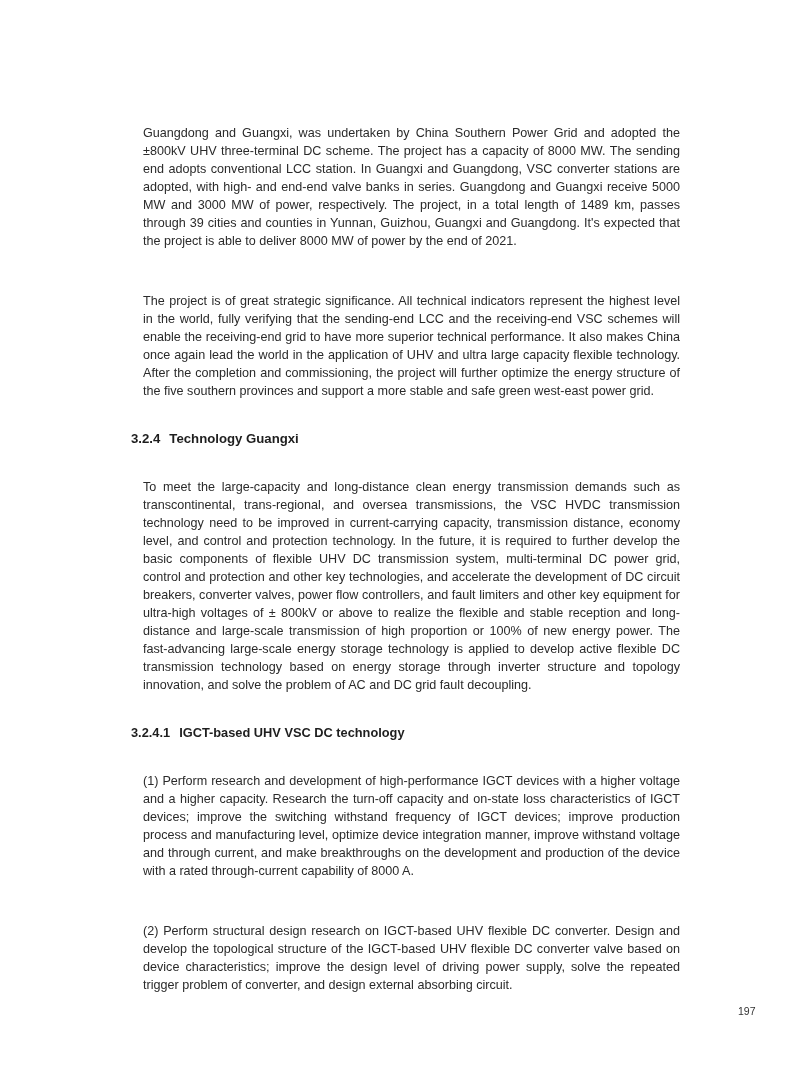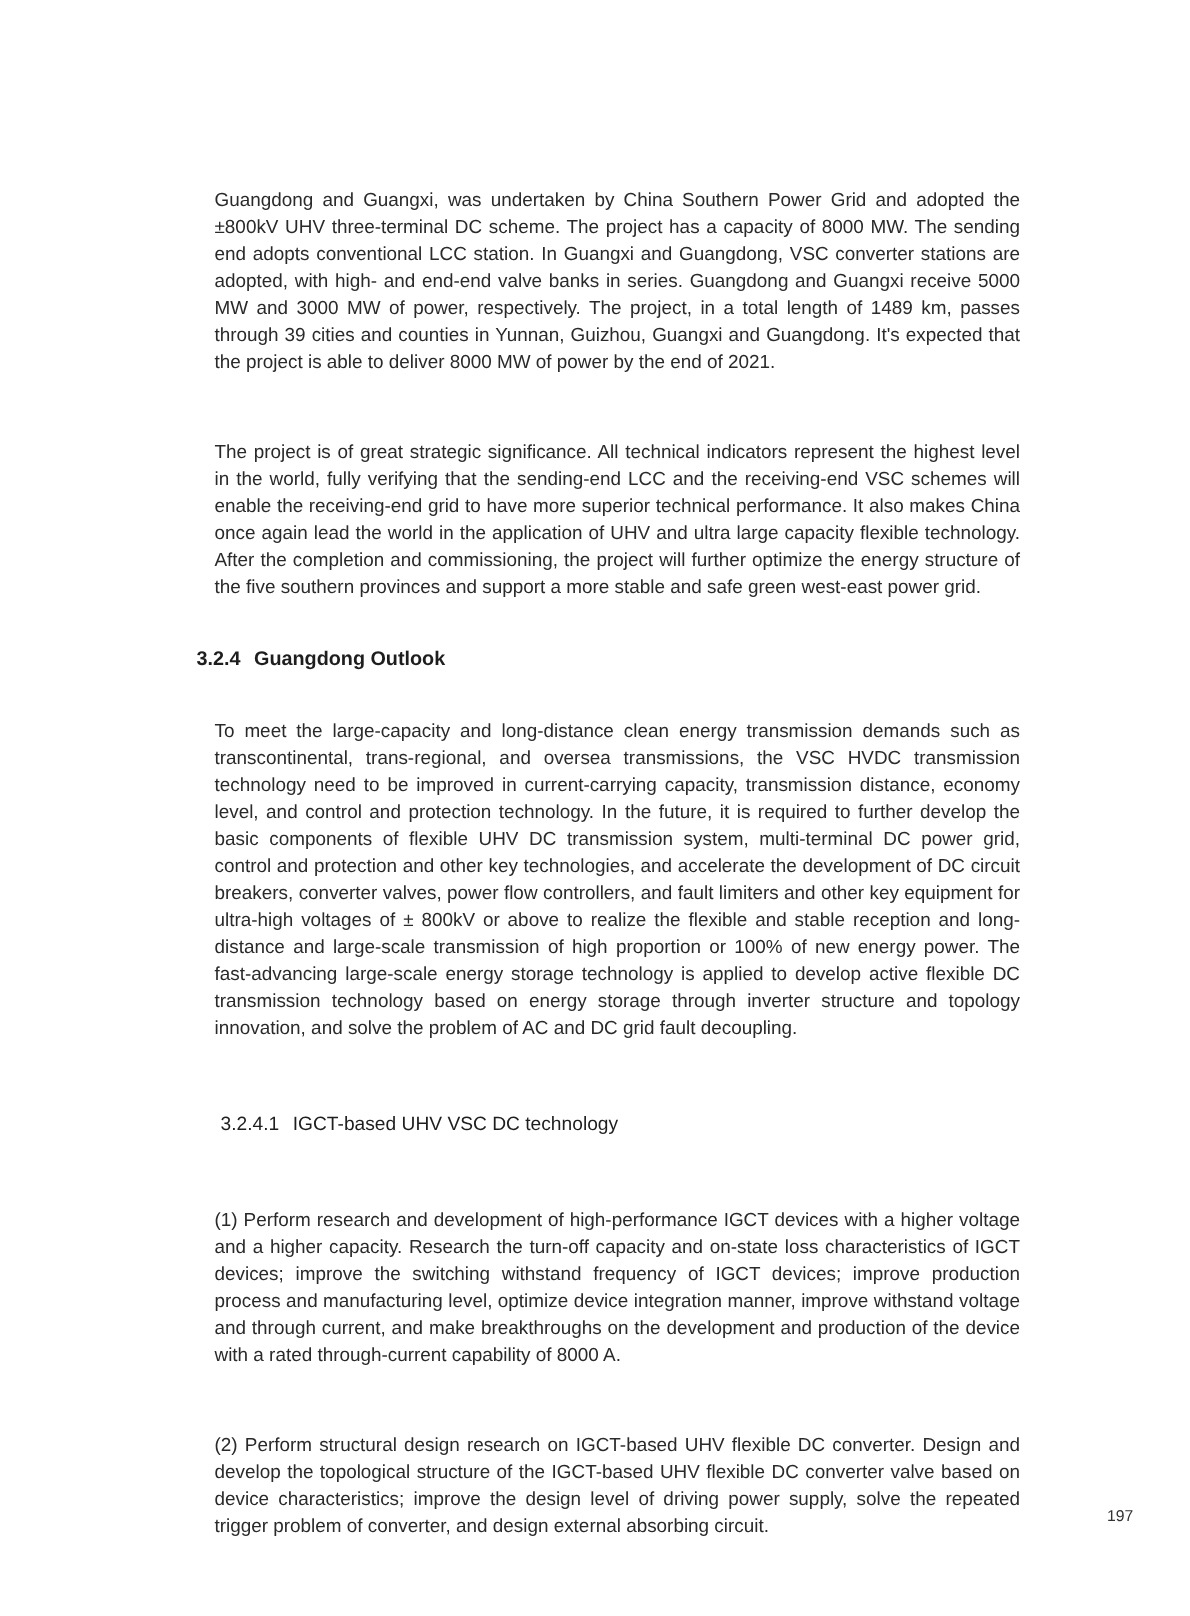--- a/index.html
+++ b/index.html
@@ -3,35 +3,35 @@
 <meta charset="utf-8">
 <style>
   html, body { margin: 0; padding: 0; background: #ffffff; }
   body { width: 793px; height: 1077px; position: relative; overflow: hidden; }
   .page { position: absolute; left: 131px; top: 112px; width: 561px;
           font-family: "Liberation Sans", sans-serif; font-size: 12.6px; line-height: 18px;
           color: #2a2a2a; }
   p.body { margin: 12px; text-align: justify; }
   .gap { height: 18px; }
   h3.sec { margin: 0; font-size: 13.2px; font-weight: bold; color: #1e1e1e; line-height: 18px; }
-  h4.sub { margin: 16px; font-size: 12.8px; font-weight: normal; color: #1e1e1e; line-height: 18px; }
+  h4.sub { margin: 0; font-size: 12.8px; font-weight: bold; color: #1e1e1e; line-height: 18px; }
   .num { display: inline-block; margin-right: 9px; }
   .pagenum { position: absolute; left: 738px; top: 1005px; font-family: "Liberation Sans", sans-serif;
              font-size: 10.5px; color: #333; }
 </style>
 </head>
 <body>
 
 <div class="page">
   <p class="body">Guangdong and Guangxi, was undertaken by China Southern Power Grid and adopted the ±800kV UHV three-terminal DC scheme. The project has a capacity of 8000 MW. The sending end adopts conventional LCC station. In Guangxi and Guangdong, VSC converter stations are adopted, with high- and end-end valve banks in series. Guangdong and Guangxi receive 5000 MW and 3000 MW of power, respectively. The project, in a total length of 1489 km, passes through 39 cities and counties in Yunnan, Guizhou, Guangxi and Guangdong. It's expected that the project is able to deliver 8000 MW of power by the end of 2021.</p>
   <div class="gap"></div>
   <p class="body">The project is of great strategic significance. All technical indicators represent the highest level in the world, fully verifying that the sending-end LCC and the receiving-end VSC schemes will enable the receiving-end grid to have more superior technical performance. It also makes China once again lead the world in the application of UHV and ultra large capacity flexible technology. After the completion and commissioning, the project will further optimize the energy structure of the five southern provinces and support a more stable and safe green west-east power grid.</p>
   <div class="gap"></div>
   <h3 class="sec">
-    <span class="num">3.2.4</span><span>Guangdong Outlook</span>
+    <span class="num">3.2.4</span><span>Technology Guangxi</span>
   </h3>
   <div class="gap"></div>
   <p class="body">To meet the large-capacity and long-distance clean energy transmission demands such as transcontinental, trans-regional, and oversea transmissions, the VSC HVDC transmission technology need to be improved in current-carrying capacity, transmission distance, economy level, and control and protection technology. In the future, it is required to further develop the basic components of flexible UHV DC transmission system, multi-terminal DC power grid, control and protection and other key technologies, and accelerate the development of DC circuit breakers, converter valves, power flow controllers, and fault limiters and other key equipment for ultra-high voltages of ± 800kV or above to realize the flexible and stable reception and long-distance and large-scale transmission of high proportion or 100% of new energy power. The fast-advancing large-scale energy storage technology is applied to develop active flexible DC transmission technology based on energy storage through inverter structure and topology innovation, and solve the problem of AC and DC grid fault decoupling.</p>
   <div class="gap"></div>
   <h4 class="sub">
     <span class="num">3.2.4.1</span><span>IGCT-based UHV VSC DC technology</span>
   </h4>
   <div class="gap"></div>
   <p class="body">(1) Perform research and development of high-performance IGCT devices with a higher voltage and a higher capacity. Research the turn-off capacity and on-state loss characteristics of IGCT devices; improve the switching withstand frequency of IGCT devices; improve production process and manufacturing level, optimize device integration manner, improve withstand voltage and through current, and make breakthroughs on the development and production of the device with a rated through-current capability of 8000 A.</p>
   <div class="gap"></div>

